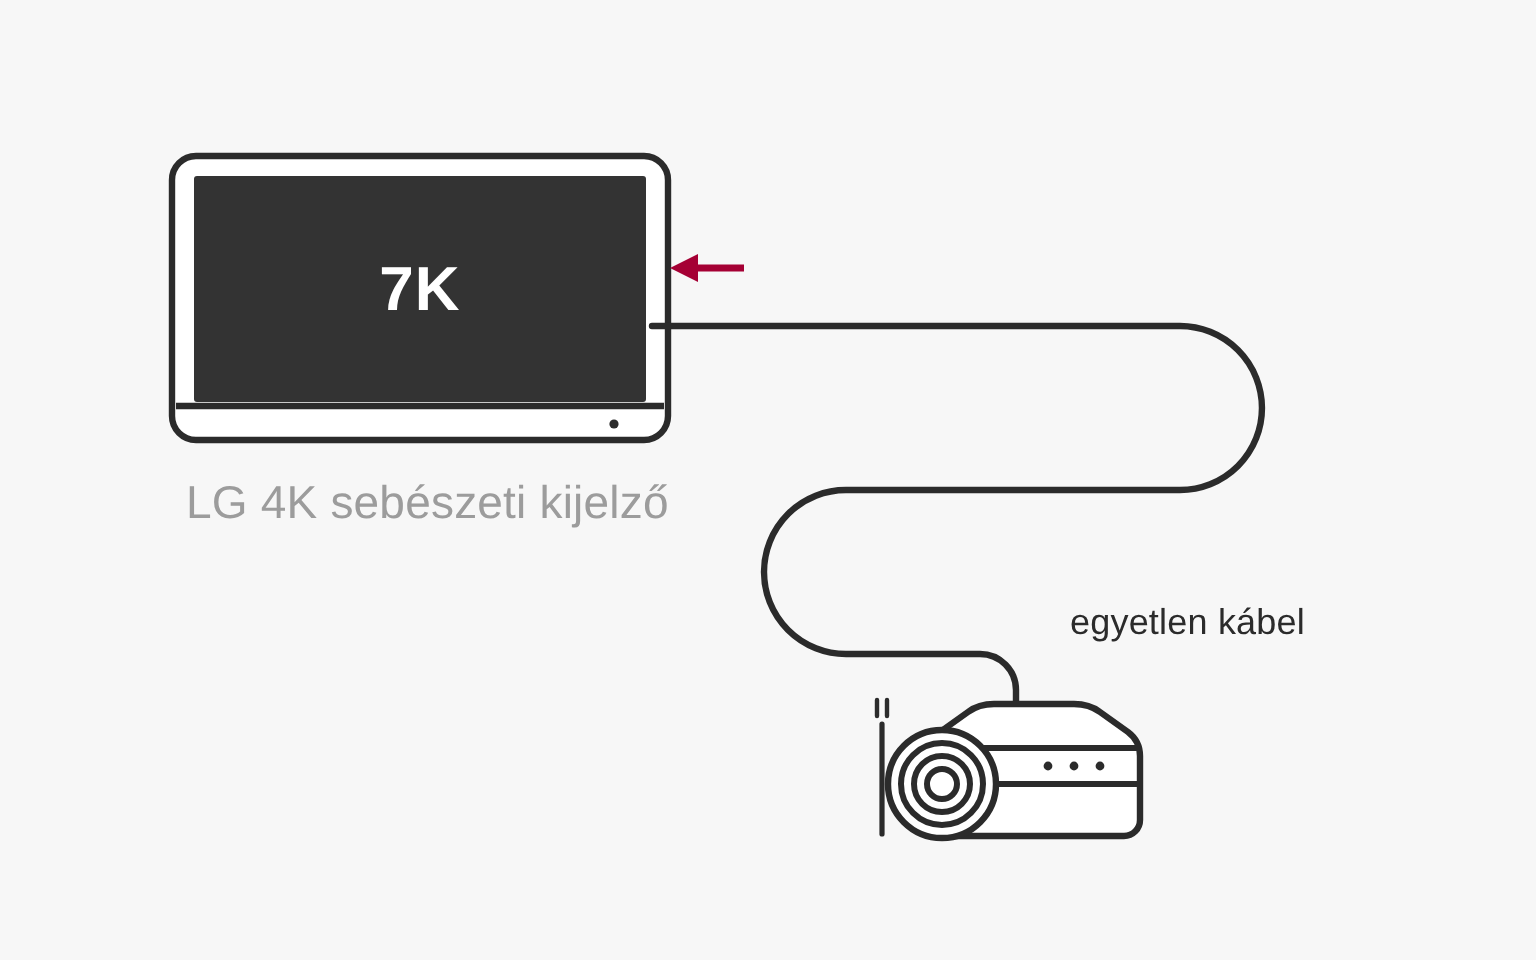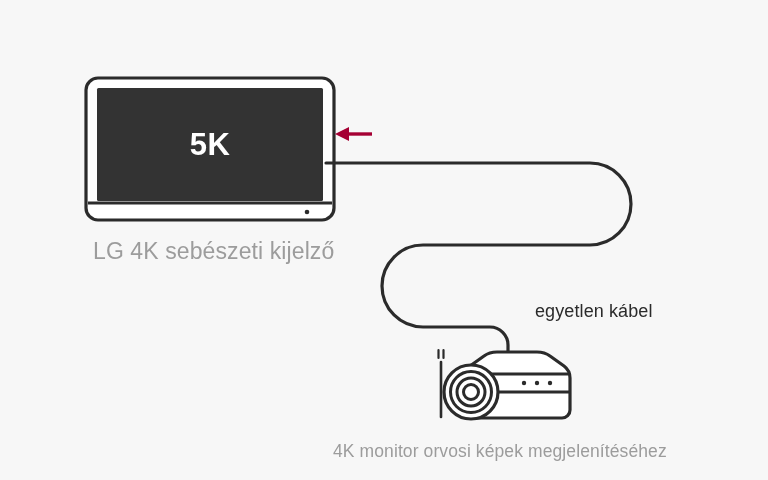--- a/index.html
+++ b/index.html
@@ -146,22 +146,21 @@
       <circle cx="471" cy="392" r="14" fill="none" stroke="#2b2b2b" stroke-width="3"></circle>
       <circle cx="471" cy="392" r="7.5" fill="none" stroke="#2b2b2b" stroke-width="3"></circle>
     </g>
 
     <g>
       <line x1="345" y1="134" x2="372" y2="134" stroke="#a50034" stroke-width="3.4" stroke-linecap="butt"></line>
       <polygon points="335,134 349,127 349,141" fill="#a50034"></polygon>
     </g>
   </svg>
 
-  <div id="screen-text" class="txt">5K</div>
+  <div id="screen-text" class="txt">7K</div>
 
   <div id="display-caption" class="txt">LG 4K sebészeti kijelző</div>
 
 
   <div id="cable-label" class="txt"><span class="l1">egyetlen kábel</span></div>
 
-  <div id="device-caption" class="txt">4K monitor orvosi képek megjelenítéséhez</div>
 
 </div>
 
 </body></html>

